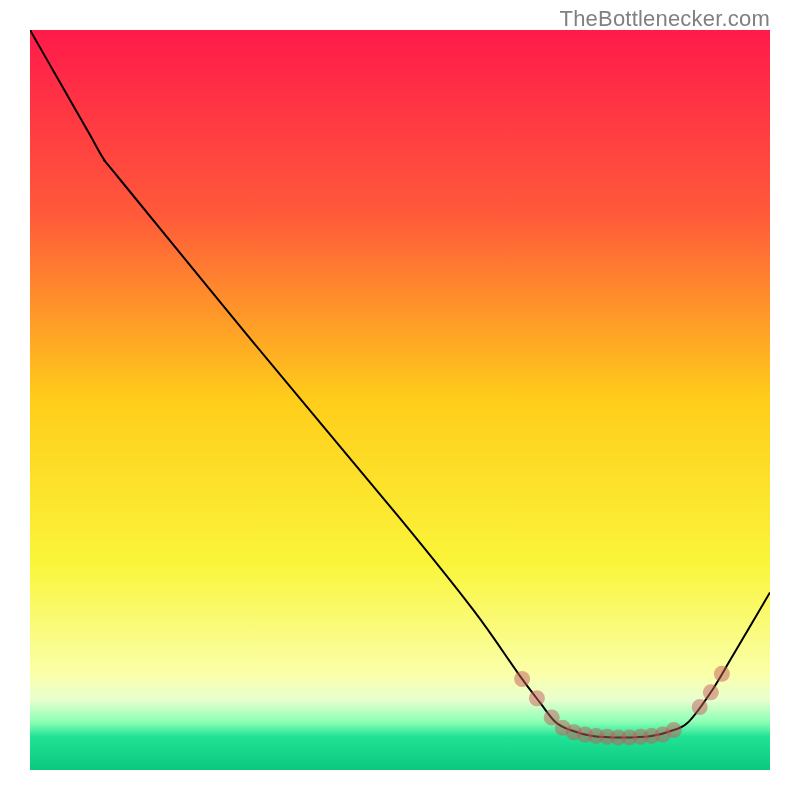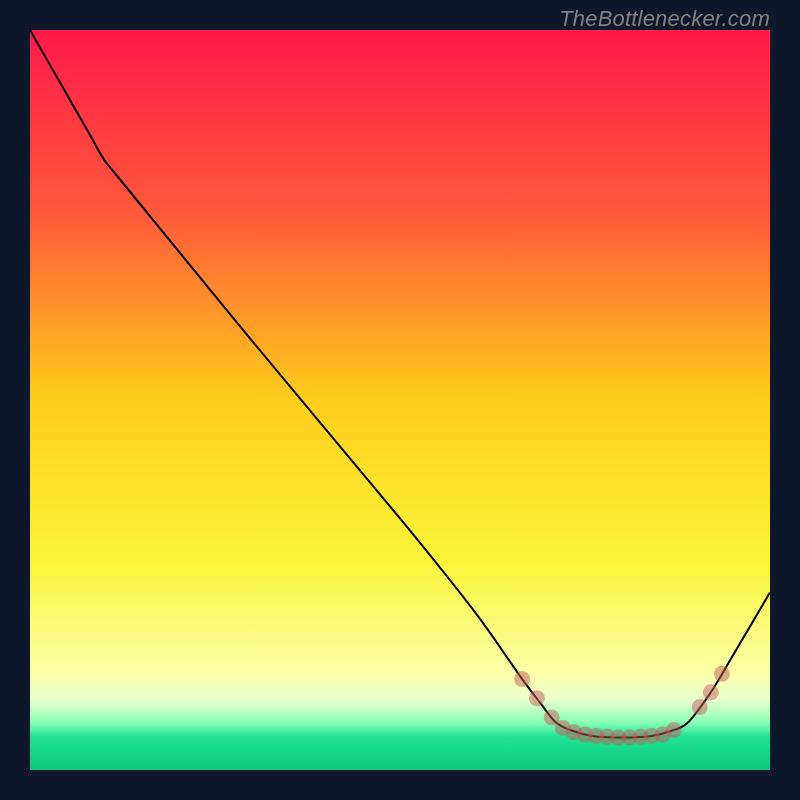--- a/index.html
+++ b/index.html
@@ -8,22 +8,21 @@
     width: 800px;
     height: 800px;
     background: #000;
     overflow: hidden;
     font-family: Arial, Helvetica, sans-serif;
   }
   .outer {
     position: relative;
     width: 800px;
     height: 800px;
-    background: #0f172a;
-    font-style: italic;
+    background: #ffffff;
   }
   .plot-area {
     position: absolute;
     left: 30px;
     top: 30px;
     width: 740px;
     height: 740px;
   }
   .attribution {
     position: absolute;

